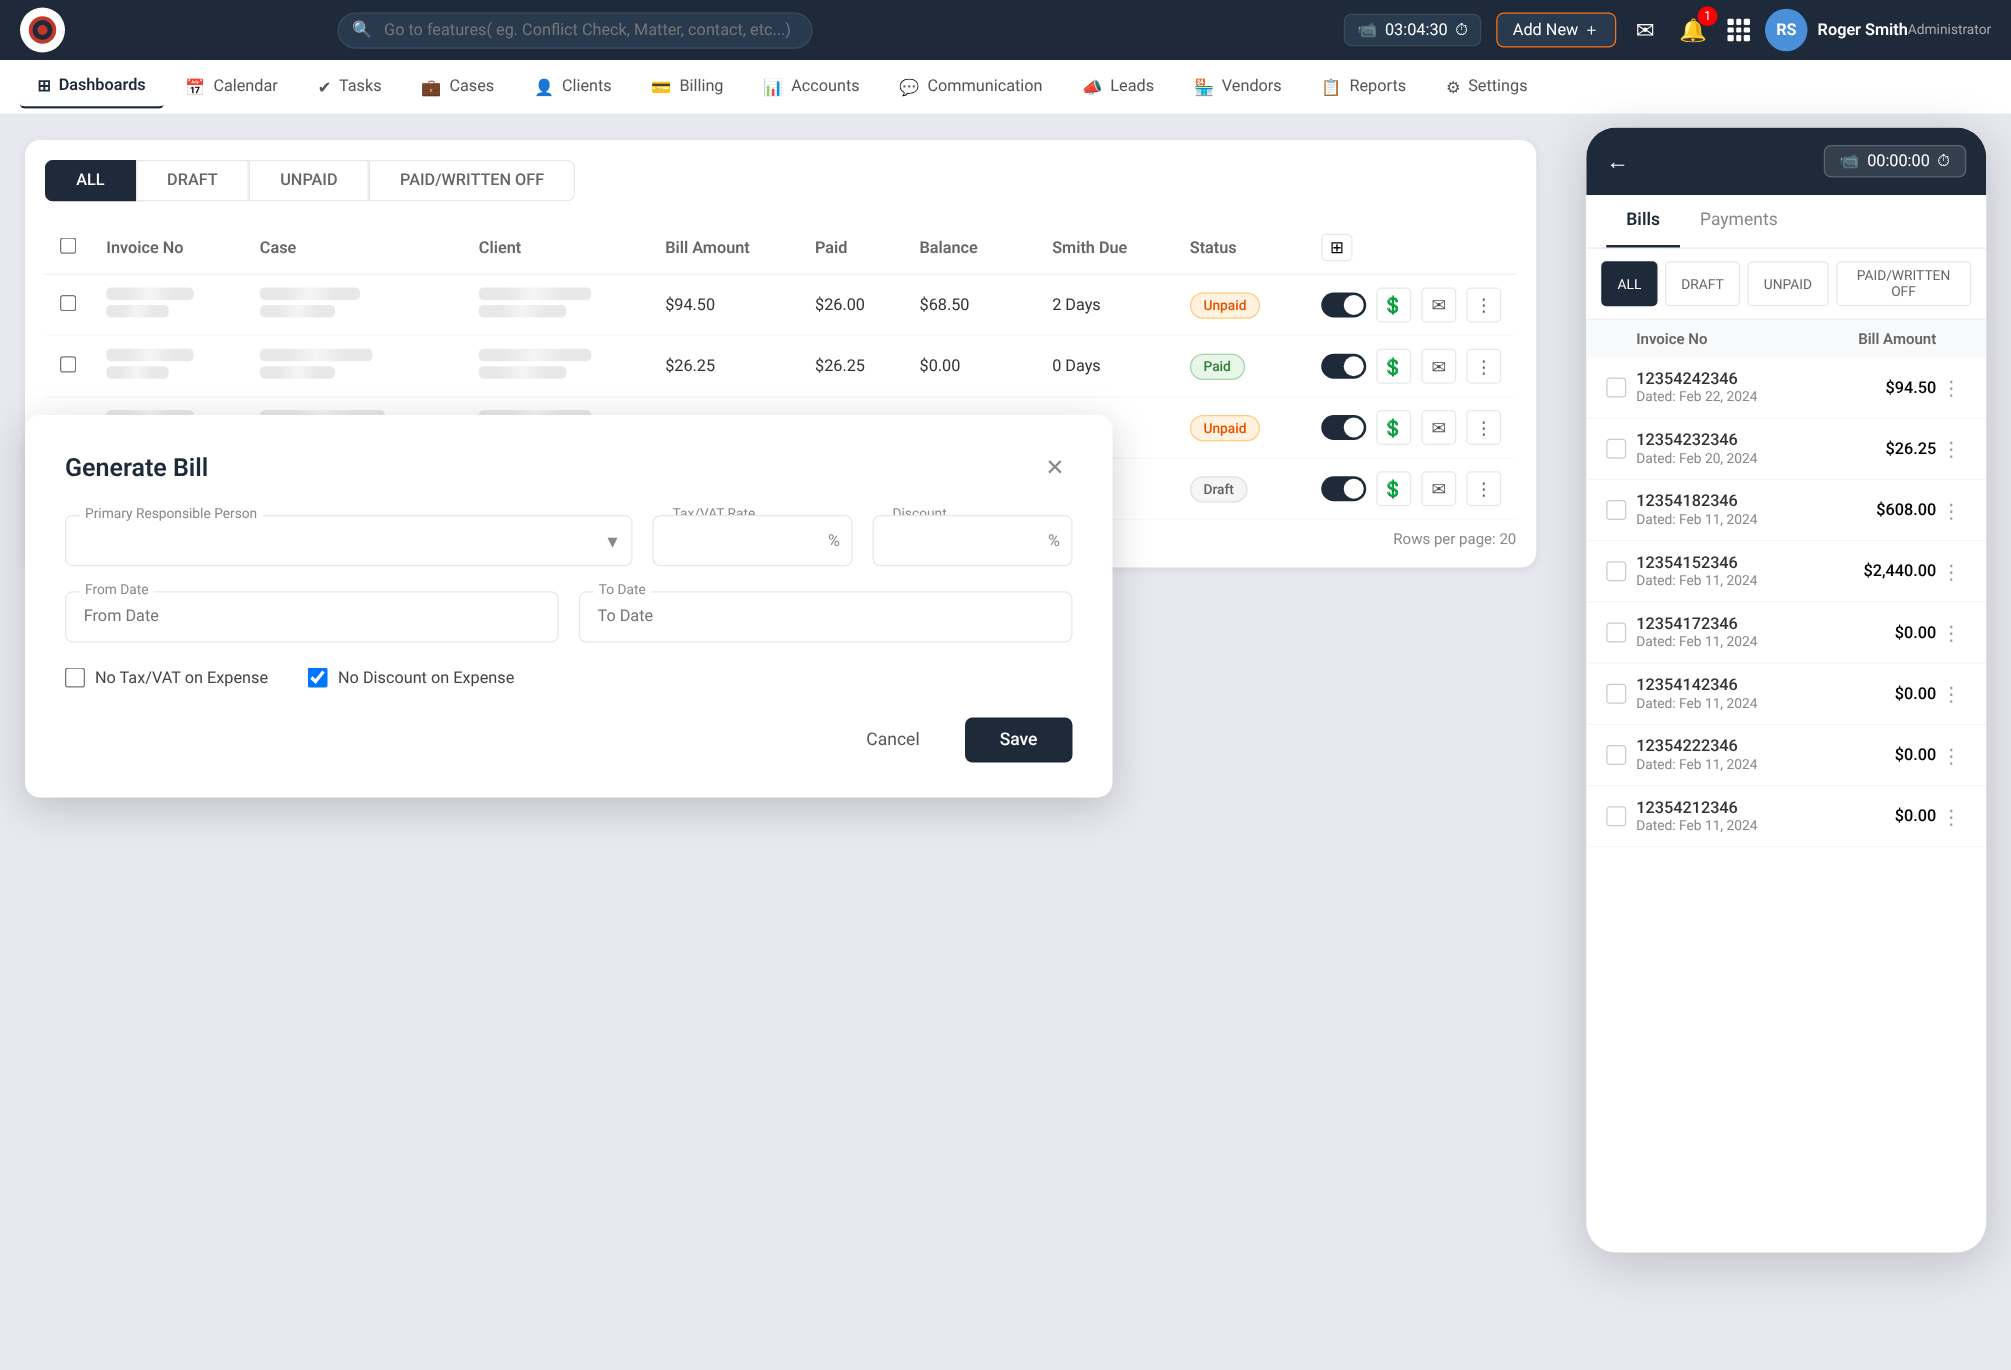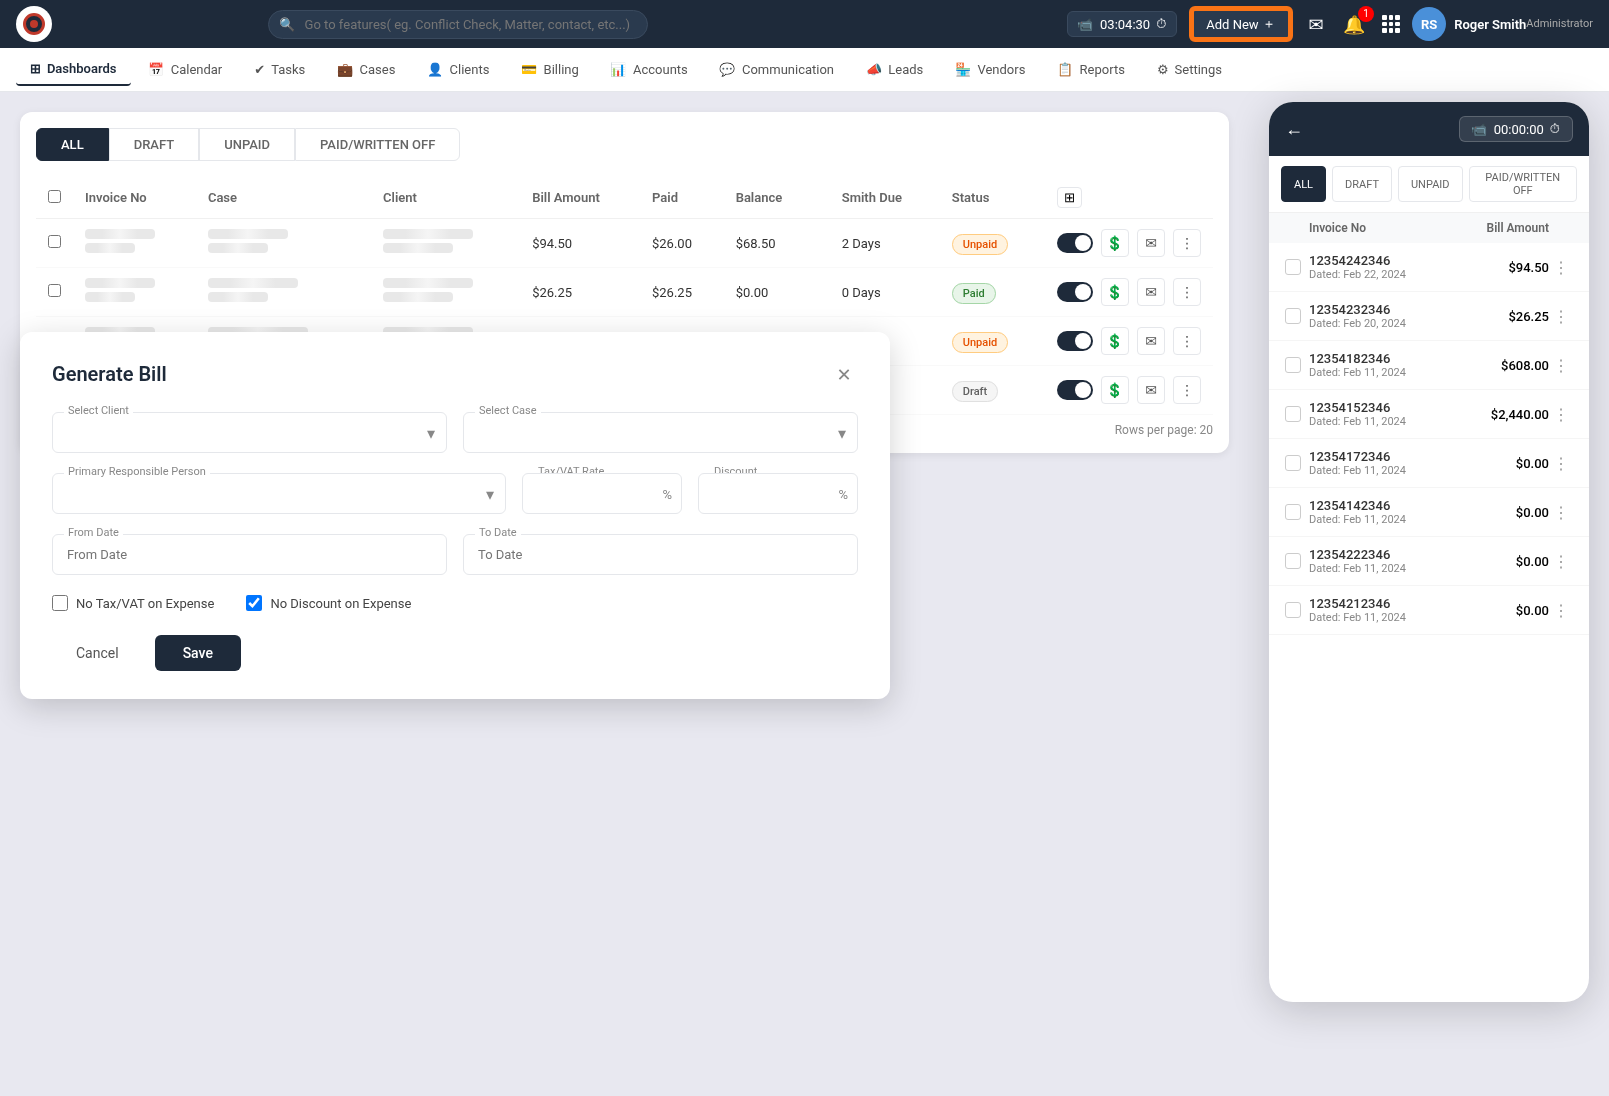--- a/index.html
+++ b/index.html
@@ -61,21 +61,21 @@
       background: #2a3a4e;
       border: 1px solid #3a4a5e;
       border-radius: 6px;
       padding: 4px 10px;
       color: white;
       font-size: 13px;
       display: flex; align-items: center; gap: 6px;
     }
     .topbar-btn {
       background: #2a3a4e;
-      border: 5px solid #f97316;
+      border: 1px solid #f97316;
       border-radius: 6px;
       padding: 4px 12px;
       color: white;
       font-size: 13px;
       cursor: pointer;
       display: flex; align-items: center; gap: 4px;
     }
     .topbar-icon-btn {
       color: #aaa;
       font-size: 18px;
@@ -346,21 +346,21 @@
       color: #444;
       cursor: pointer;
     }
     .checkbox-item input[type="checkbox"] {
       width: 16px; height: 16px;
       cursor: pointer;
     }
 
     .modal-footer {
       display: flex;
-      justify-content: flex-start;
+      justify-content: flex-end;
       gap: 12px;
     }
     .btn-cancel {
       padding: 10px 24px;
       border: none;
       background: transparent;
       color: #555;
       font-size: 14px;
       cursor: pointer;
       border-radius: 6px;
@@ -764,38 +764,20 @@
       <span>Rows per page: 20</span>
     </div>
   </div>
 
   <div class="modal">
     <div class="modal-header">
       <h2 class="modal-title">Generate Bill</h2>
       <div class="modal-close">✕</div>
     </div>
 
-    <div class="form-row">
-      <div class="form-group">
-        <label>Select Client</label>
-        <div class="select-wrap">
-          <select class="form-control select-control">
-            <option value=""></option>
-          </select>
-        </div>
-      </div>
-      <div class="form-group">
-        <label>Select Case</label>
-        <div class="select-wrap">
-          <select class="form-control select-control">
-            <option value=""></option>
-          </select>
-        </div>
-      </div>
-    </div>
 
     <div class="form-row">
       <div class="form-group">
         <label>Primary Responsible Person</label>
         <div class="select-wrap">
           <select class="form-control select-control">
             <option value=""></option>
           </select>
         </div>
       </div>
@@ -846,20 +828,24 @@
   <div class="mobile-panel">
     <div class="mobile-header">
       <span class="mobile-back">←</span>
       <div class="mobile-timer">
         <span>📹</span>
         <span>00:00:00</span>
         <span style="cursor:pointer;">⏱</span>
       </div>
     </div>
 
+    <div class="mobile-tabs">
+      <div class="mobile-tab active">Bills</div>
+      <div class="mobile-tab">Payments</div>
+    </div>
 
     <div class="mobile-filter-tabs">
       <button class="mobile-filter-tab active">ALL</button>
       <button class="mobile-filter-tab">DRAFT</button>
       <button class="mobile-filter-tab">UNPAID</button>
       <button class="mobile-filter-tab">PAID/WRITTEN OFF</button>
     </div>
 
     <div class="mobile-table-header">
       <div class="col-check"></div>

